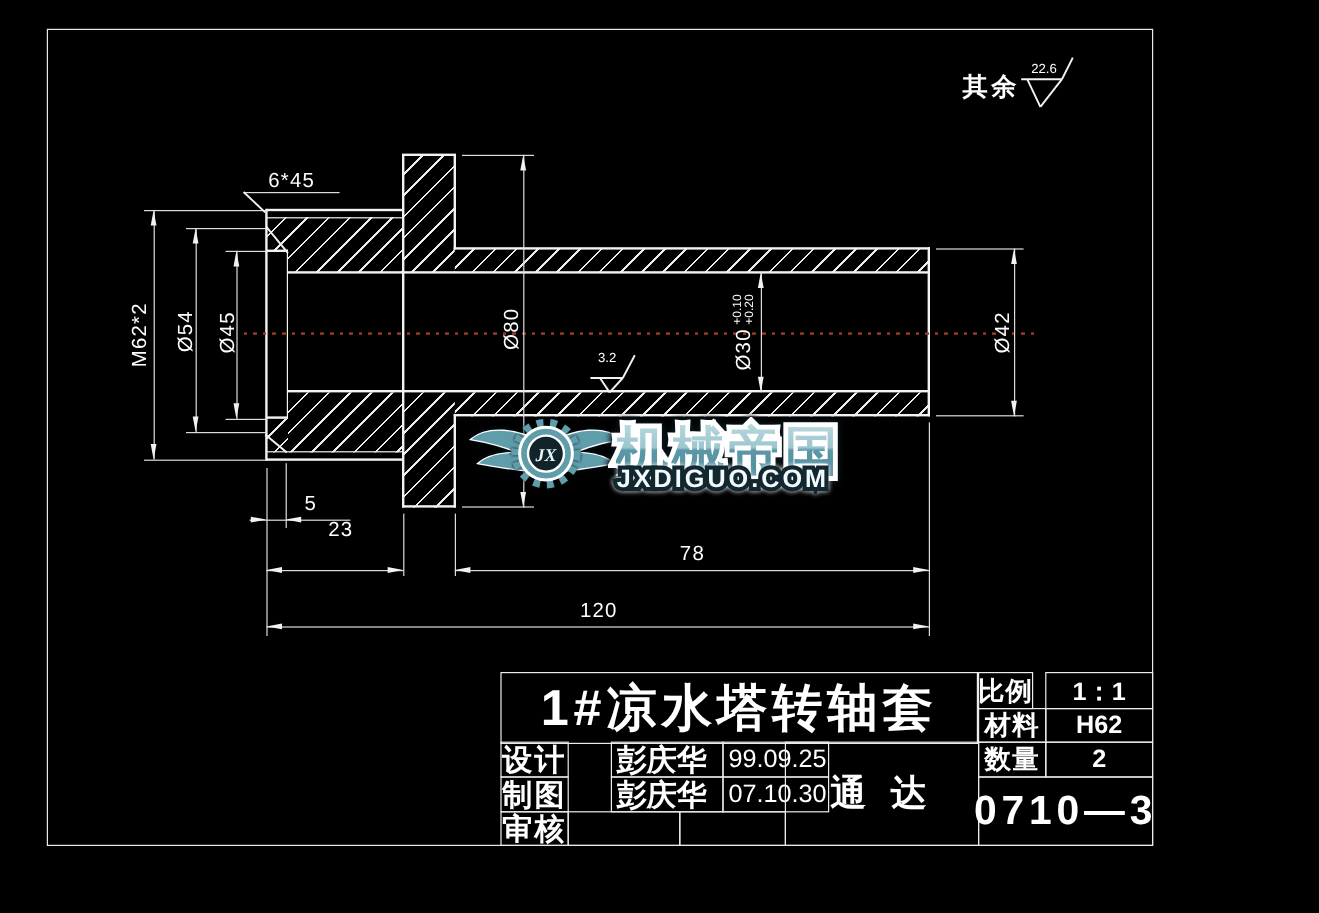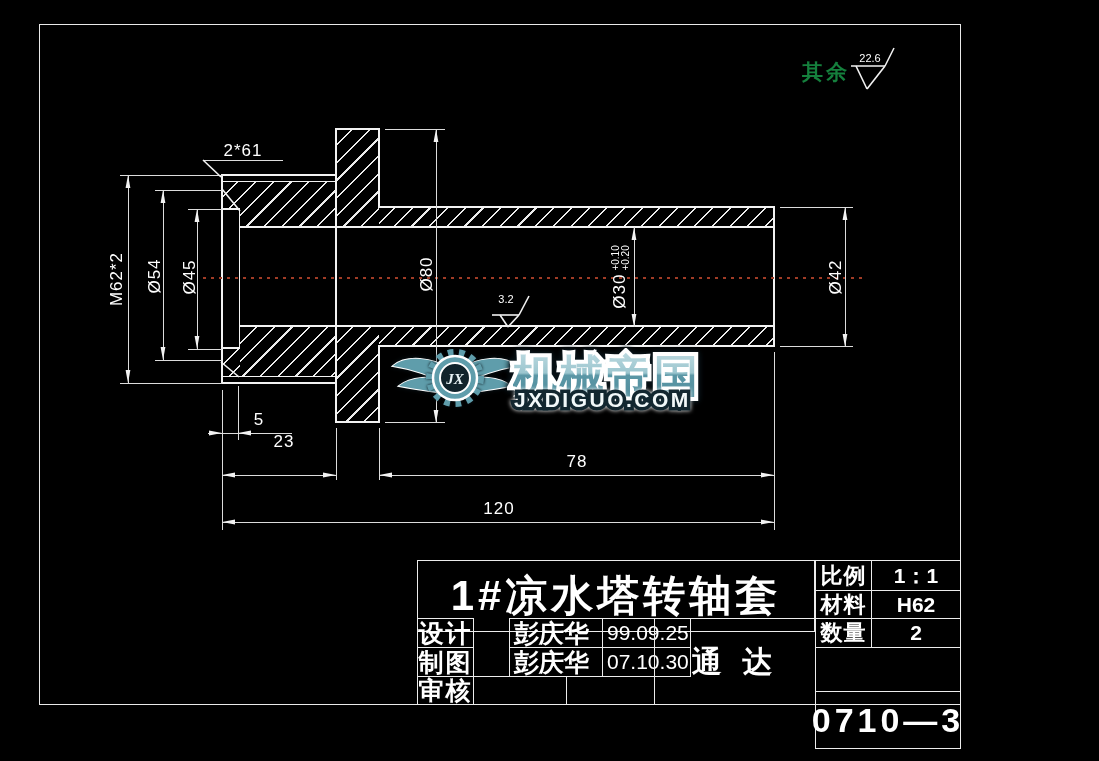--- a/index.html
+++ b/index.html
@@ -23,33 +23,33 @@
   .cell{position:absolute;border:1.5px solid #ececec;display:flex;align-items:center;
         justify-content:center;color:#fff;box-sizing:border-box;white-space:nowrap;}
   .cell.lft{justify-content:flex-start;padding-left:4px;margin-left:36px;}
   .tb-title{font-size:42px;font-weight:700;letter-spacing:4px;}
   .tb-label{font-size:25px;font-weight:600;letter-spacing:2px;}
   .tb-name{font-size:25px;font-weight:600;}
   .tb-date{font-size:21px;}
   .tb-small{font-size:22px;font-weight:600;letter-spacing:1px;}
   .tb-val{font-size:21px;font-weight:600;}
   .tb-company{font-size:30px;font-weight:700;line-height:40px;letter-spacing:6px;gap:16px;}
-  .tb-dwg{font-size:34px;font-weight:600;letter-spacing:4px;margin-top:44px;}
+  .tb-dwg{font-size:34px;font-weight:600;letter-spacing:4px;}
   
   .wm{position:absolute;z-index:6;}
   .wm-txt{position:absolute;font-weight:700;white-space:nowrap;}
   .brand-outline{color:transparent;-webkit-text-stroke:8px #fff;
                  filter:drop-shadow(0 0 3px #0a161c) drop-shadow(0 0 1px #0a161c);}
   .brand-fill{background:linear-gradient(180deg,#c2dde3 0%,#9cc6cf 44%,#5b97a6 48%,#4e8a99 100%);
               -webkit-background-clip:text;background-clip:text;color:#6fa9b7;
               -webkit-text-fill-color:transparent;}
   .site-outline{color:transparent;-webkit-text-stroke:7px #122730;
                 filter:drop-shadow(0 0 2px #fff);}
   .site-fill{color:#f2f9fa;}
-  .qiyu{position:absolute;color:#15803d;font-size:21px;font-weight:600;letter-spacing:3px;transform:translate(-50%,-50%);}
+  .qiyu{position:absolute;color:#ffffff;font-size:21px;font-weight:600;letter-spacing:3px;transform:translate(-50%,-50%);}
 </style>
 </head>
 <body>
 
 <div class="canvas">
 
   <div class="frame"></div>
 
   <div class="hatch" style="left:240px;top:181px;width:96px;height:46px;"></div>
   <div class="hatch" style="left:222px;top:181px;width:18px;height:28px;"></div>
@@ -147,21 +147,21 @@
         <path d="M336,475 l-13,-2.4 l0,4.8 Z"></path>
 
       <path d="M379,475 l13,-2.4 l0,4.8 Z"></path>
         <path d="M774,475 l-13,-2.4 l0,4.8 Z"></path>
 
       <path d="M222,522 l13,-2.4 l0,4.8 Z"></path>
         <path d="M774,522 l-13,-2.4 l0,4.8 Z"></path>
     </g>
   </svg>
 
-  <div class="dt" style="left:243px;top:151px;">2*61</div>
+  <div class="dt" style="left:243px;top:151px;">6*45</div>
   <div class="dt rot" style="left:117px;top:279px;">M62*2</div>
   <div class="dt rot" style="left:155px;top:276px;">Ø54</div>
   <div class="dt rot" style="left:190px;top:277px;">Ø45</div>
   <div class="dt rot" style="left:427px;top:274px;">Ø80</div>
   <div class="dt rot" style="left:620px;top:277px;">
     <span>Ø30</span><span class="tolstack">
         <span>+0.10</span>
         <span>+0.20</span>
       </span>
   </div>
@@ -187,39 +187,39 @@
       <circle cx="65" cy="34" r="15" fill="#11232b" stroke="#ffffff" stroke-width="2"></circle>
       <text x="65" y="40" text-anchor="middle" font-size="15" font-weight="bold" fill="#e8f3f5" font-family="Liberation Serif, serif" font-style="italic">JX</text>
     </svg>
     <span class="wm-txt brand-outline" style="left:513px;top:347px;font-size:44px;letter-spacing:3px;">机械帝国</span>
     <span class="wm-txt brand-fill" style="left:513px;top:347px;font-size:44px;letter-spacing:3px;">机械帝国</span>
     <span class="wm-txt site-outline" style="left:514px;top:388px;font-size:21px;letter-spacing:2.5px;">JXDIGUO.COM</span>
     <span class="wm-txt site-fill" style="left:514px;top:388px;font-size:21px;letter-spacing:2.5px;">JXDIGUO.COM</span>
   </div>
 
   <div>
-    <div class="cell tb-title" style="left:417px;top:560px;width:398px;height:72px;">1#凉水塔转轴套</div>
+    <div class="cell tb-title" style="left:417px;top:560px;width:398px;height:60px;">1#凉水塔转轴套</div>
 
     <div class="cell tb-label" style="left:417px;top:618px;width:57px;height:30px;">设计</div>
     <div class="cell tb-name lft" style="left:473px;top:618px;width:94px;height:30px;">彭庆华</div>
     <div class="cell tb-date lft" style="left:566px;top:618px;width:89px;height:30px;">99.09.25</div>
 
     <div class="cell tb-label" style="left:417px;top:647px;width:57px;height:30px;">制图</div>
     <div class="cell tb-name lft" style="left:473px;top:647px;width:94px;height:30px;">彭庆华</div>
     <div class="cell tb-date lft" style="left:566px;top:647px;width:89px;height:30px;">07.10.30</div>
 
     <div class="cell tb-label" style="left:417px;top:676px;width:57px;height:29px;">审核</div>
     <div class="cell tb-name" style="left:473px;top:676px;width:94px;height:29px;"></div>
     <div class="cell tb-date" style="left:566px;top:676px;width:89px;height:29px;"></div>
 
     <div class="cell tb-company" style="left:654px;top:618px;width:162px;height:87px;">
       <span>通 达</span>
     </div>
 
-    <div class="cell tb-small" style="left:815px;top:560px;width:57px;height:31px;">比例</div>
+    <div class="cell tb-small" style="left:815px;top:560px;width:46px;height:31px;">比例</div>
     <div class="cell tb-val" style="left:871px;top:560px;width:90px;height:31px;">1：1</div>
     <div class="cell tb-small" style="left:815px;top:590px;width:57px;height:29px;">材料</div>
     <div class="cell tb-val" style="left:871px;top:590px;width:90px;height:29px;">H62</div>
     <div class="cell tb-small" style="left:815px;top:618px;width:57px;height:30px;">数量</div>
     <div class="cell tb-val" style="left:871px;top:618px;width:90px;height:30px;">2</div>
     <div class="cell tb-dwg" style="left:815px;top:647px;width:146px;height:58px;">0710—3</div>
   </div>
 
 </div>
 

